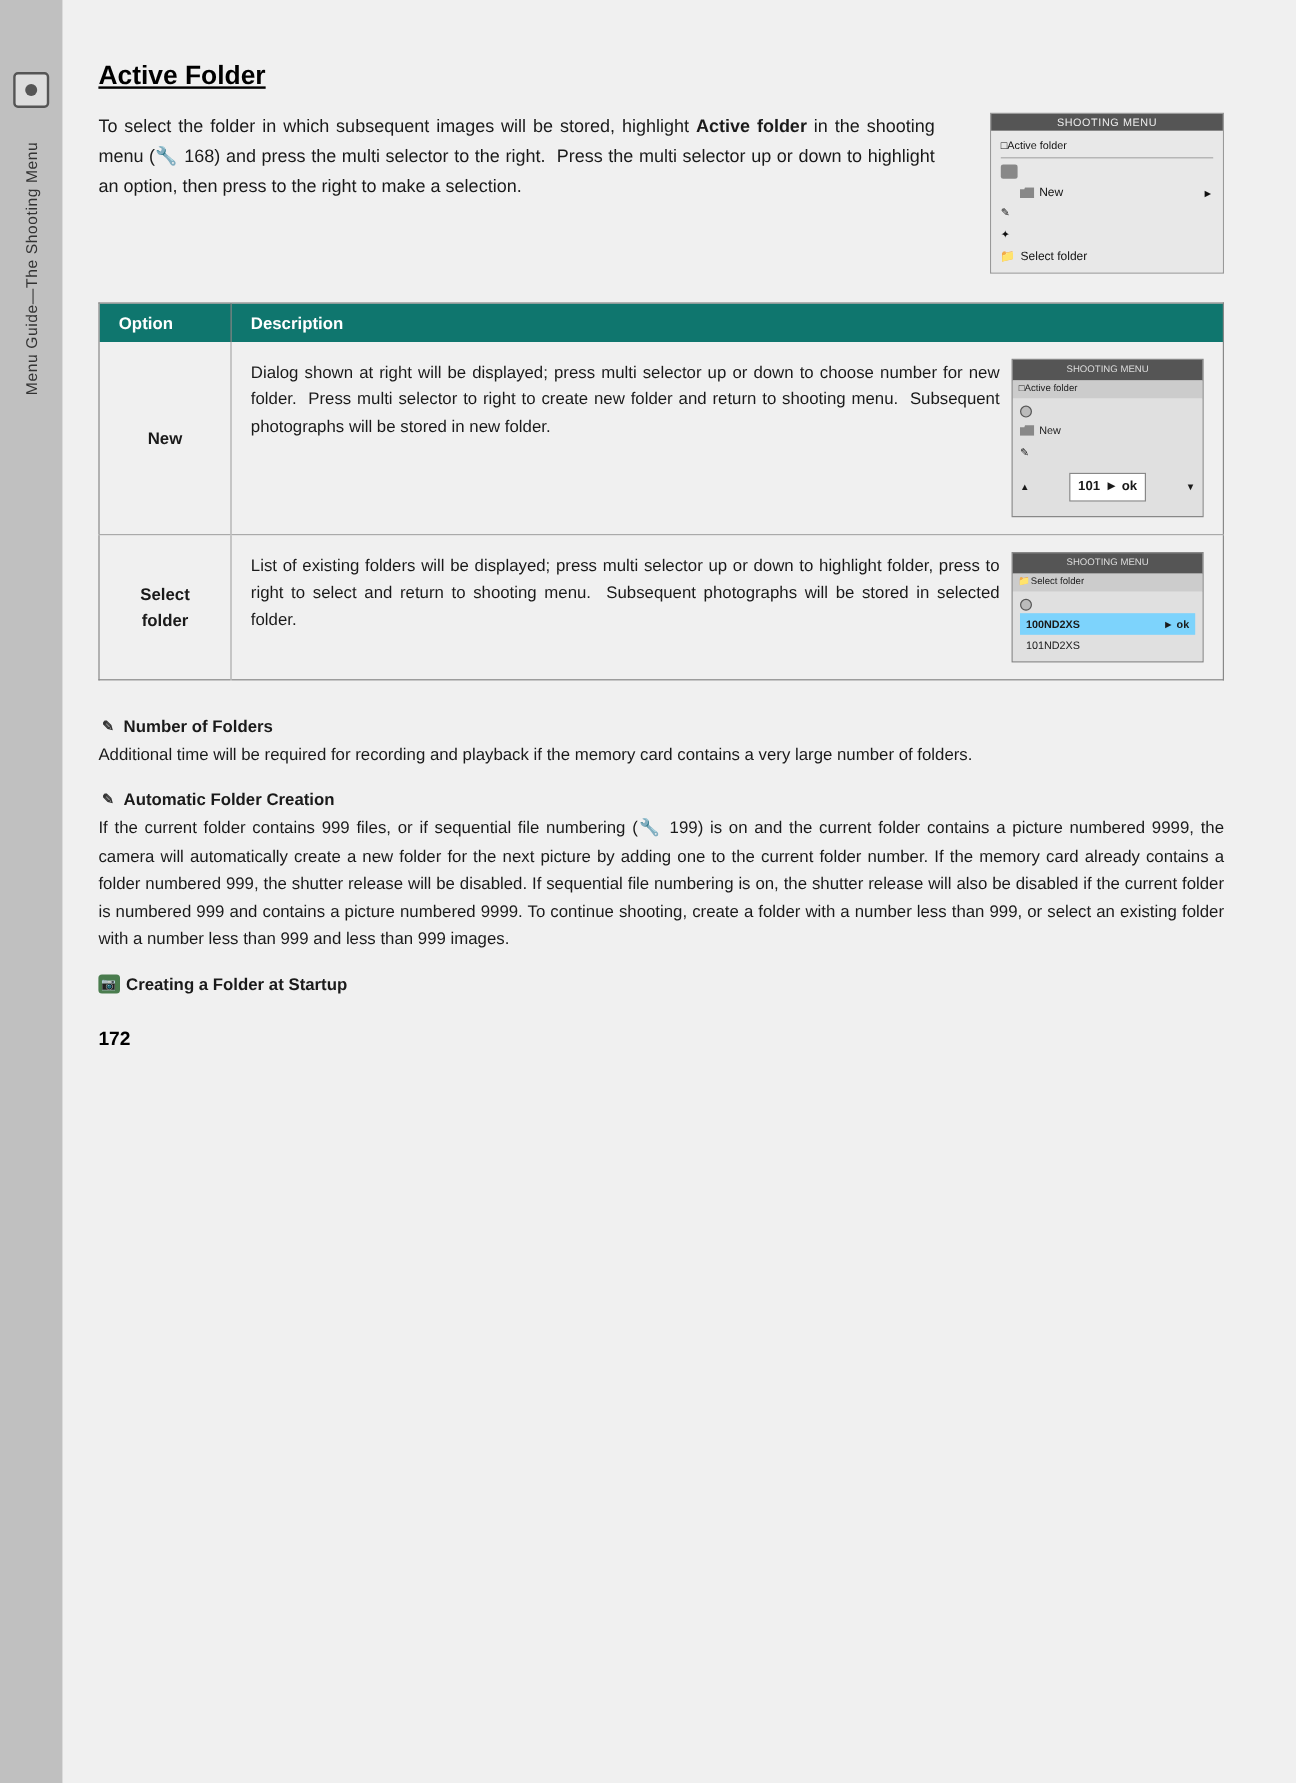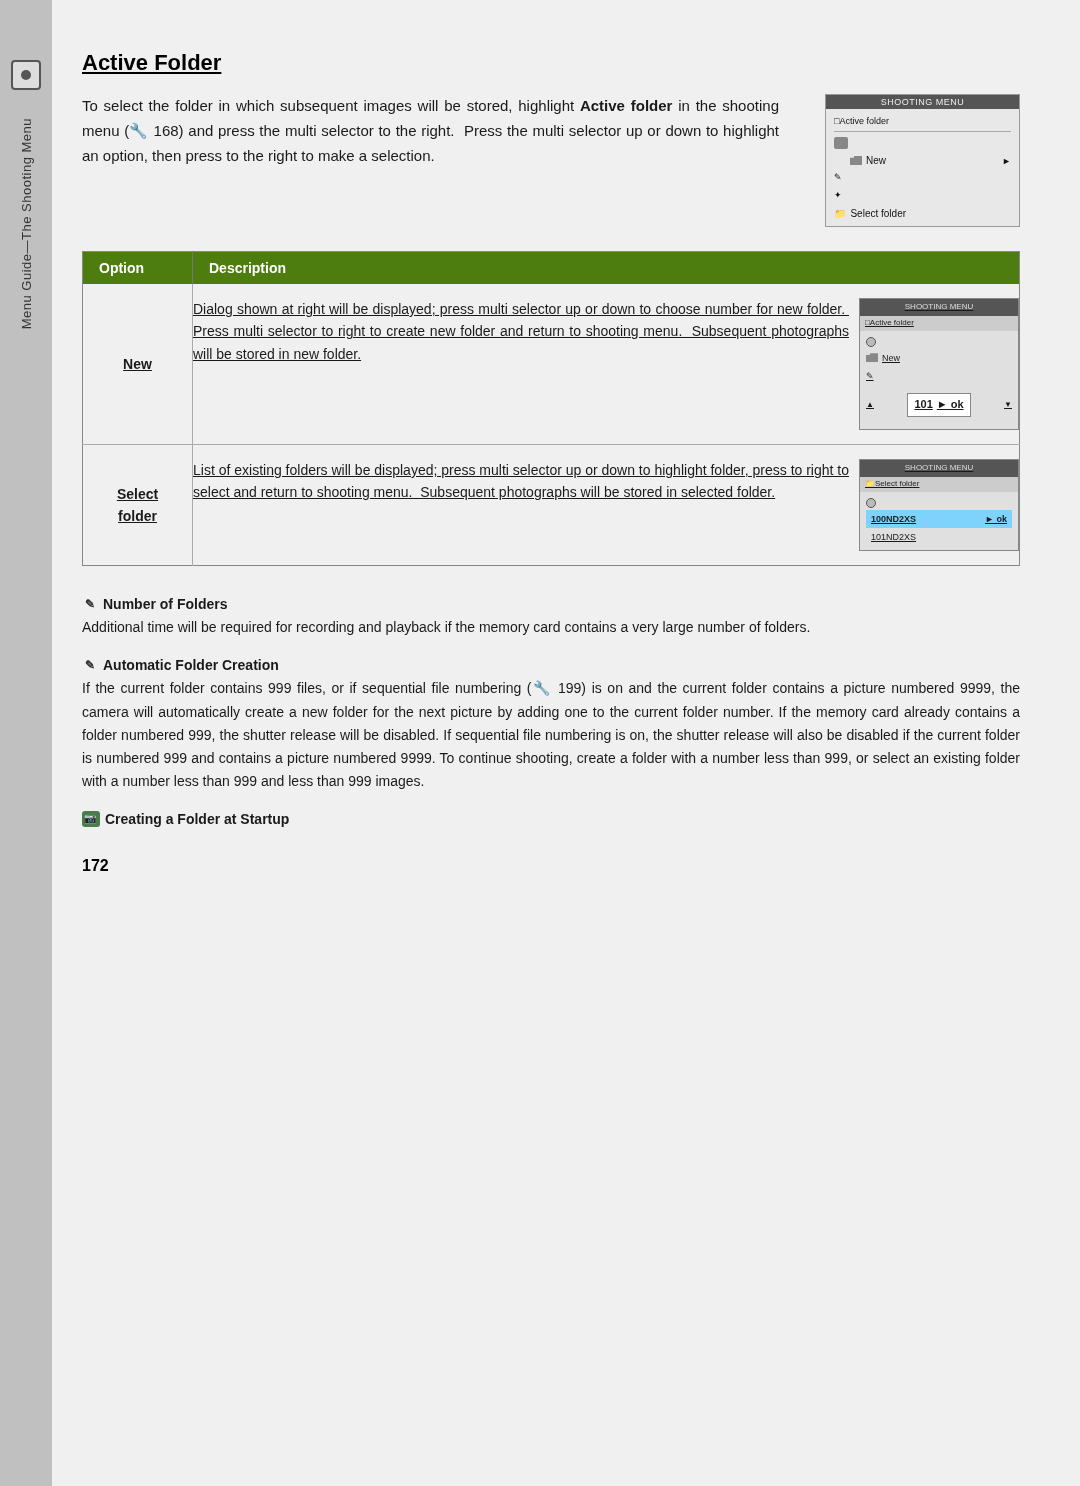--- a/index.html
+++ b/index.html
@@ -127,39 +127,38 @@
     }
 
     
     .options-table {
       width: 100%;
       border-collapse: collapse;
       border: 1px solid #888;
       margin-bottom: 30px;
     }
     .options-table th {
-      background: #4d7c0f;
+      background: #0f766e;
       color: #fff;
       padding: 8px 16px;
       text-align: left;
       font-weight: bold;
       font-size: 14px;
     }
     .options-table th:first-child {
       width: 110px;
       border-right: 1px solid #777;
     }
     .options-table td {
-      padding: 14px 0;
+      padding: 14px 16px;
       vertical-align: top;
       border-top: 1px solid #aaa;
       font-size: 14px;
       line-height: 1.6;
       text-align: justify;
-      text-decoration: underline;
     }
     .options-table td:first-child {
       font-weight: bold;
       border-right: 1px solid #aaa;
       text-align: center;
       vertical-align: middle;
       width: 110px;
     }
     .options-table tr:first-child td {
       border-top: none;

